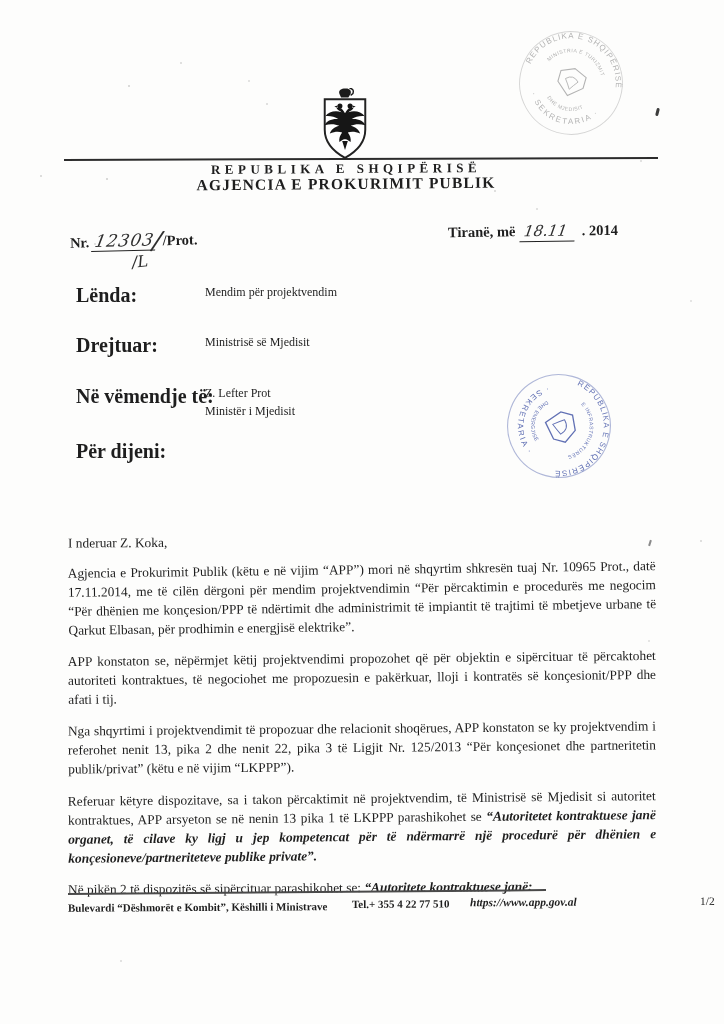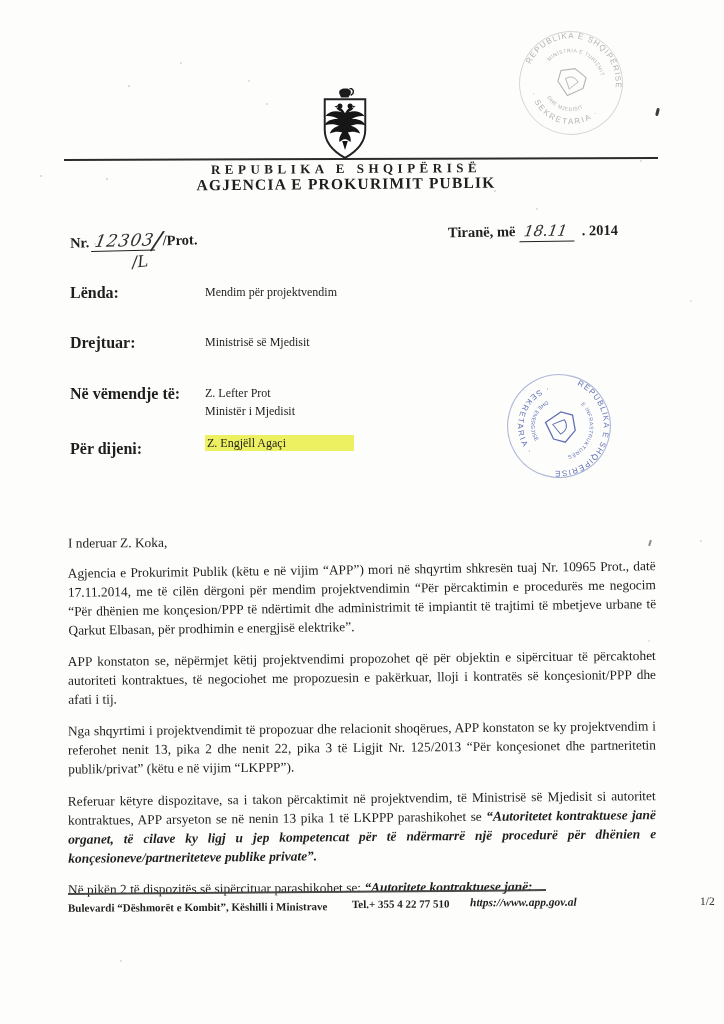--- a/index.html
+++ b/index.html
@@ -23,21 +23,21 @@
   .stamp svg text{font-family:"Liberation Sans",sans-serif;fill:currentColor;}
   
   .nr-row{top:226px;left:70px;font-size:14.5px;font-weight:bold;transform:rotate(-1.5deg);}
   .hw{font-family:"DejaVu Serif",serif;font-style:italic;font-weight:normal;color:#2e2e2e;}
   .hw-nr{display:inline-block;font-size:17px;letter-spacing:1px;border-bottom:1.6px solid #222;padding:0 3px 0 2px;transform:skewX(-12deg);}
   .hw-slash{display:inline-block;font-size:26px;font-weight:normal;vertical-align:-4px;margin:0 1px 0 -4px;transform:rotate(8deg);}
   .hw-below{top:252px;left:132px;font-size:16px;transform:rotate(-6deg);}
   .date-row{top:222px;left:448px;font-size:14.5px;font-weight:bold;transform:rotate(-0.8deg);white-space:nowrap;}
   .hw-date{display:inline-block;font-size:15px;border-bottom:1.5px solid #222;padding:0 9px 1px 3px;transform:skewX(-10deg);margin:0 2px;}
   
-  .fld-label{left:70px;font-weight:bold;font-size:16px;white-space:nowrap;}
+  .fld-label{left:76px;font-weight:bold;font-size:20px;white-space:nowrap;}
   .fld-value{left:205px;font-size:12px;line-height:18px;white-space:nowrap;}
   .hl{background:#edf161;padding:1px 4px 1px 2px;}
   .hl-wide{padding-right:68px;}
   
   .body-col{top:516px;left:68px;width:588px;font-size:13.4px;line-height:19px;text-align:justify;margin-top:16px;}
   .body-col p{margin:0 0 13px 0;}
   .saluto{margin-bottom:9px !important;text-align:left;transform:rotate(-0.3deg);}
   .p1{transform:rotate(-0.75deg);}
   .p2{transform:rotate(-0.6deg);}
   .p3{transform:rotate(-0.5deg);}
@@ -120,21 +120,20 @@
 <div class="abs fld-value" style="top:333px">Ministrisë së Mjedisit</div>
 
 <div class="abs fld-label" style="top:385px">Në vëmendje të:</div>
 <div class="abs fld-value" style="top:384px">
   <div>Z. Lefter Prot</div>
   <div>Ministër i Mjedisit</div>
 </div>
 
 <div class="abs fld-label" style="top:440px">Për dijeni:</div>
 <div class="abs fld-value" style="top:434px">
-  <div><span class="hl hl-wide">Z. Engjëll Agaçi</span></div>
 </div>
 
 <div class="abs stamp stamp-mid">
   <svg viewBox="0 0 120 120" width="112" height="112">
     <defs>
       <path id="s2ot" d="M12,60 A48,48 0 0 1 108,60" fill="none"></path>
       <path id="s2ob" d="M16,60 A44,44 0 0 0 104,60" fill="none"></path>
       <path id="s2it" d="M27,60 A33,33 0 0 1 93,60" fill="none"></path>
       <path id="s2ib" d="M30,60 A30,30 0 0 0 90,60" fill="none"></path>
     </defs>

